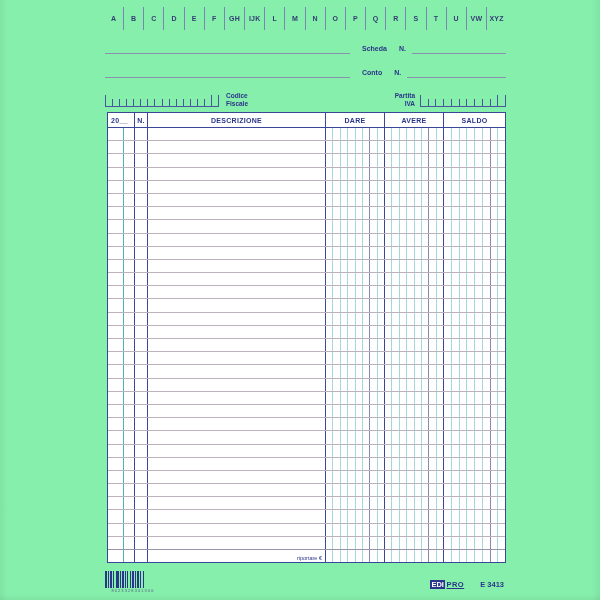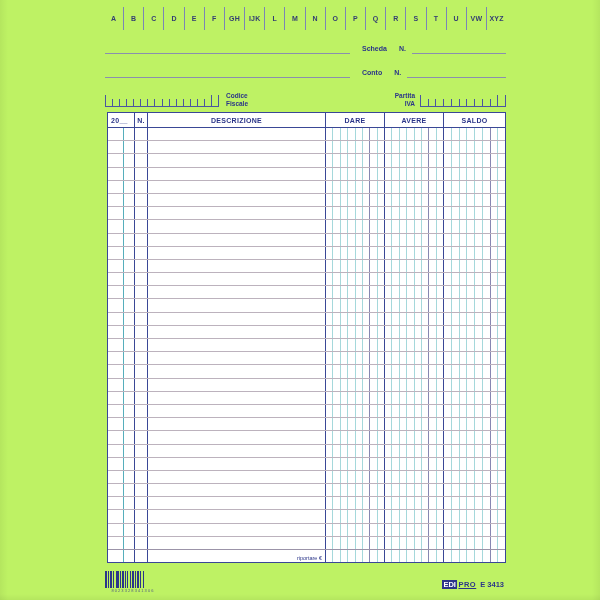--- a/index.html
+++ b/index.html
@@ -2,21 +2,21 @@
 <html><head>
 <meta charset="utf-8">
 <style>
   html,body{margin:0;padding:0;}
   body{
     width:600px;height:600px;position:relative;overflow:hidden;
     background:#fdfdfc;
     font-family:"Liberation Sans", sans-serif;
     color:#2b3589;
   }
-  .page{position:absolute;inset:0;background:#bef264;padding-left:16px;}
+  .page{position:absolute;inset:0;background:#86efac;padding-left:16px;}
   
   .page:before{content:"";position:absolute;inset:0;pointer-events:none;
     background:
       linear-gradient(to right, rgba(0,0,0,0.05), rgba(0,0,0,0) 8px),
       linear-gradient(to left, rgba(0,0,0,0.05), rgba(0,0,0,0) 8px),
       linear-gradient(to top, rgba(0,0,0,0.05), rgba(0,0,0,0) 6px);
   }
 
   
   .tabs{position:absolute;left:104px;top:7px;width:402px;height:23px;display:flex;}
@@ -70,21 +70,21 @@
 
   
   .barcode{position:absolute;left:105px;top:571px;width:56px;height:24px;}
   .bars{display:flex;height:17px;align-items:stretch;}
   .bars i{display:block;}
   .bc-digits{font-size:4px;letter-spacing:1.1px;color:#55607f;text-align:center;line-height:6px;}
   .brand{position:absolute;right:96px;top:580px;display:flex;align-items:center;
          font-size:7.5px;font-weight:bold;color:#2b3589;}
   .brand .edi{background:#2b3589;color:#fff;padding:0 1.5px;margin-right:1px;line-height:9px;}
   .brand .pro{letter-spacing:0.5px;text-decoration:underline;}
-  .brand .code{margin-left:4px;font-weight:bold;}
+  .brand .code{margin-left:16px;font-weight:bold;}
 </style>
 </head>
 <body>
 
 <div class="page">
 
   <div class="tabs" id="tabs">
       <div class="tab">A</div>
       <div class="tab">B</div>
       <div class="tab">C</div>

